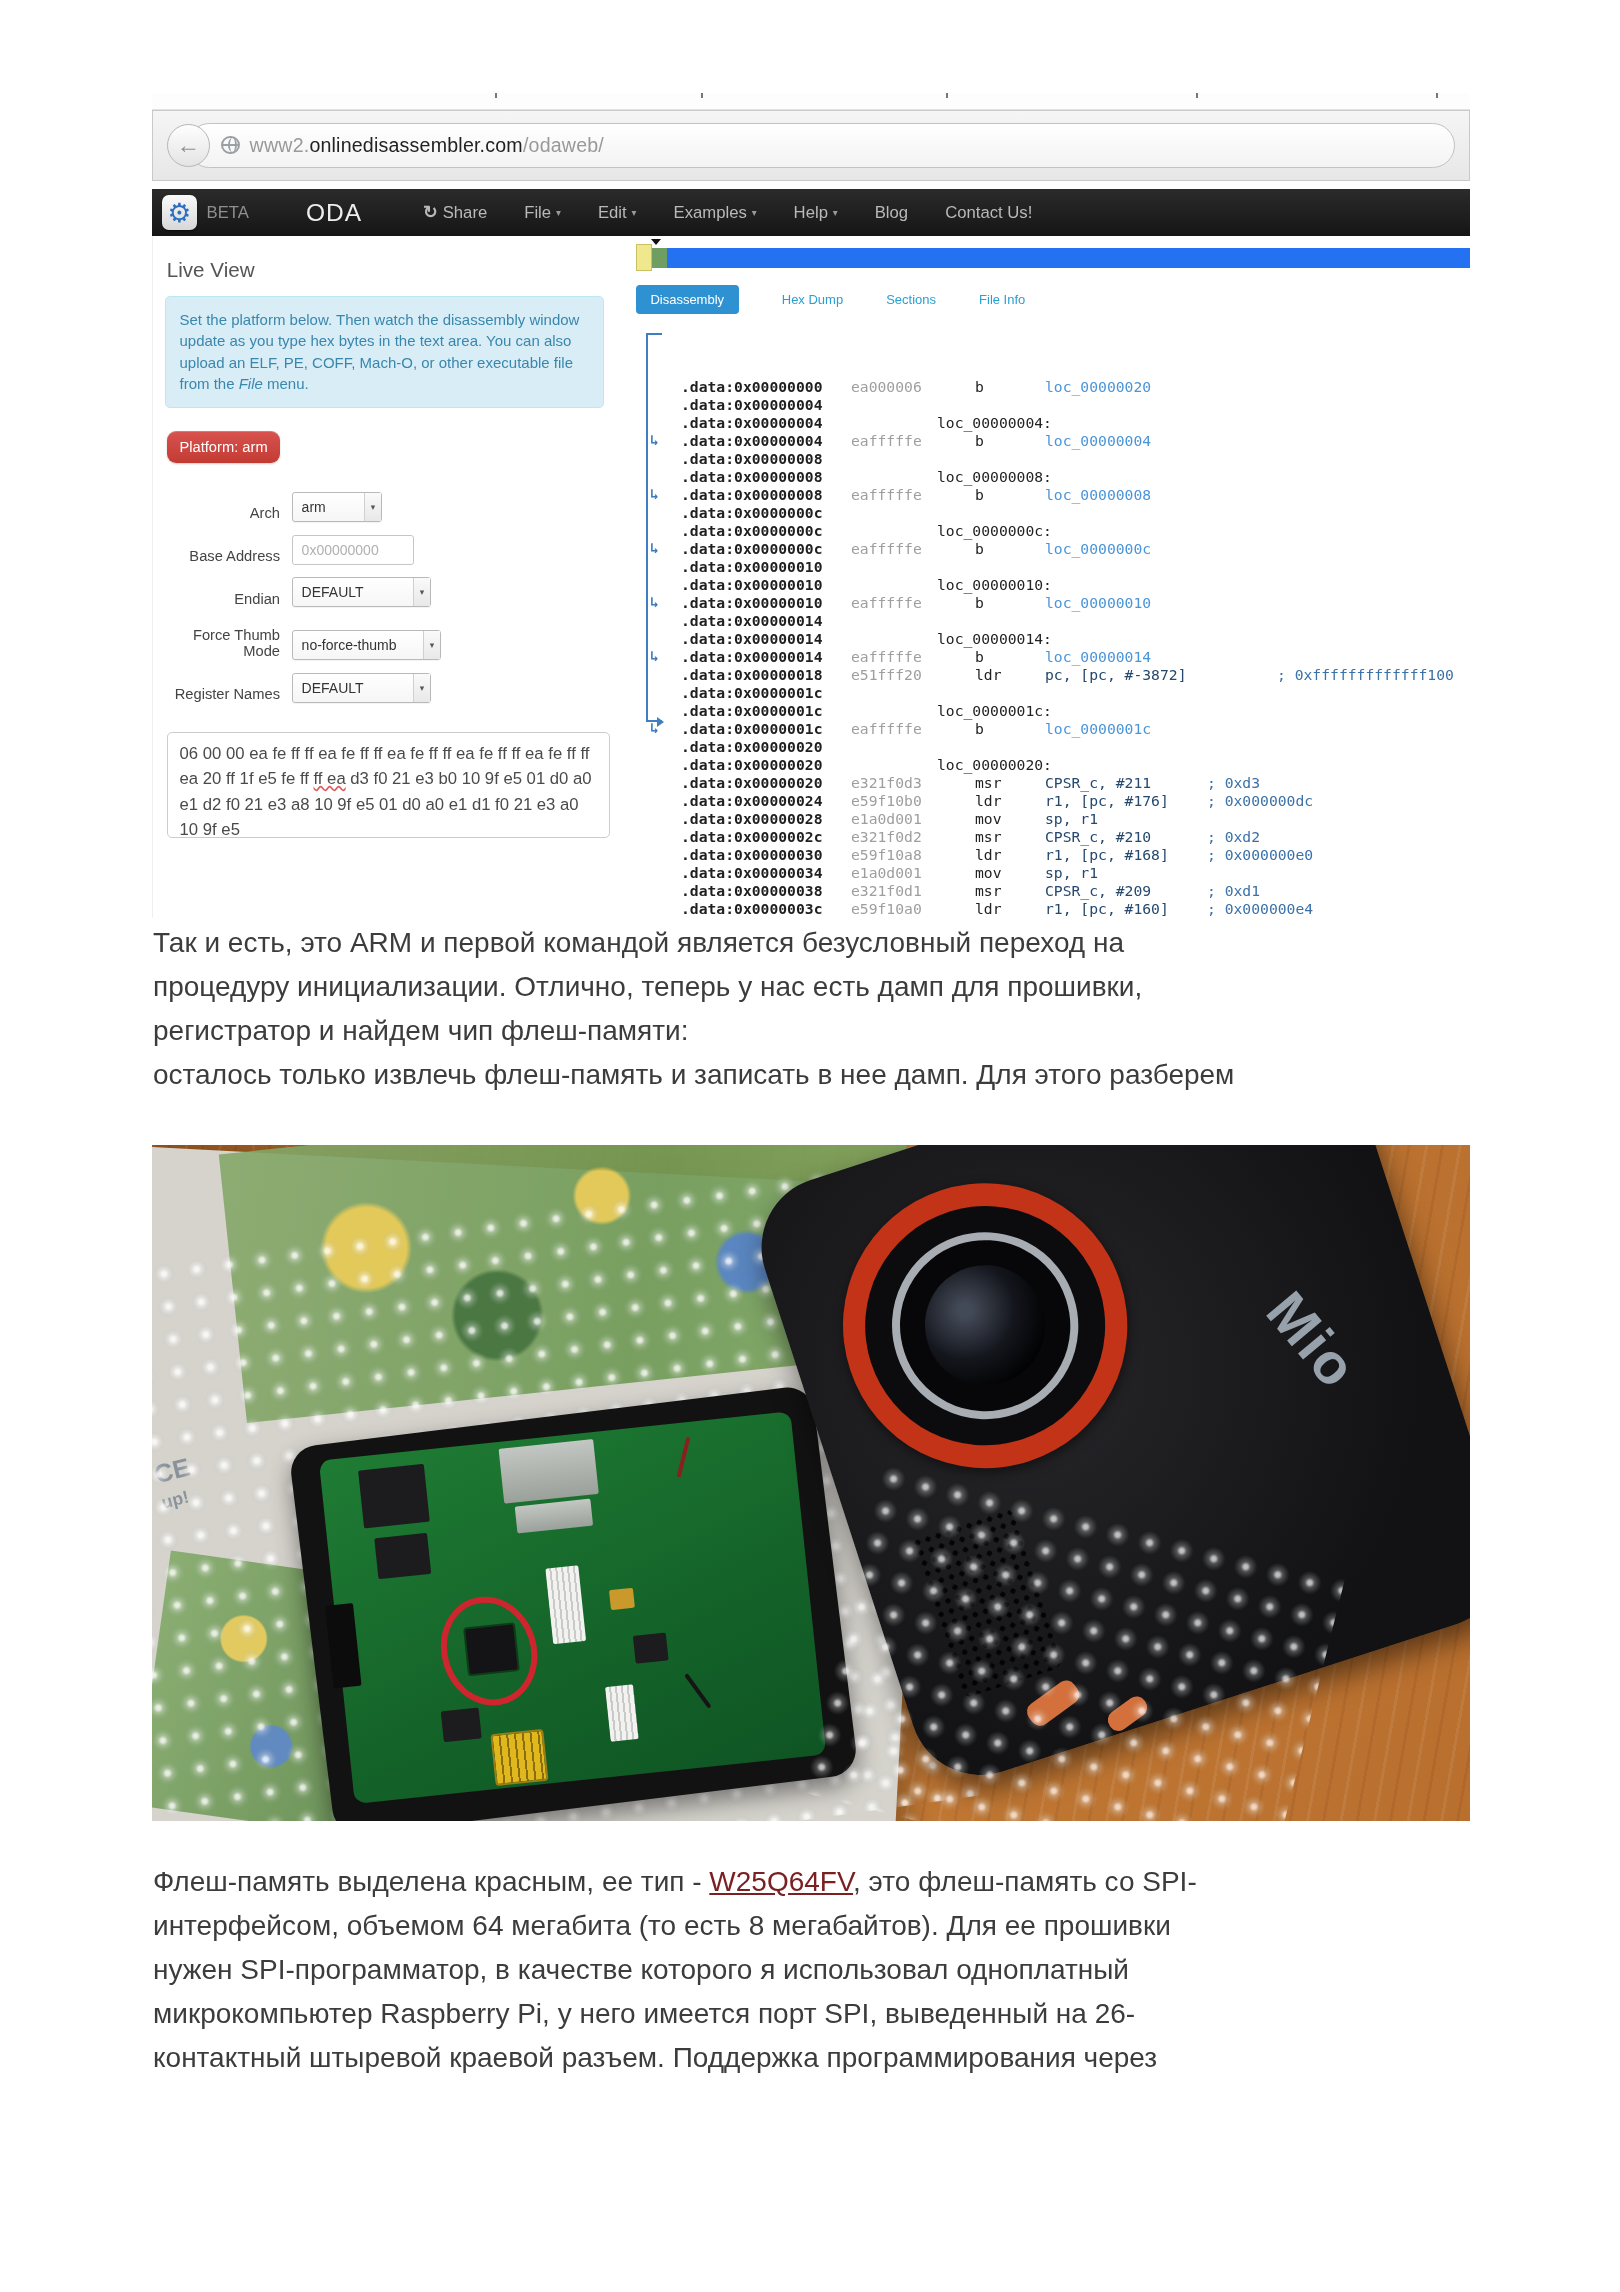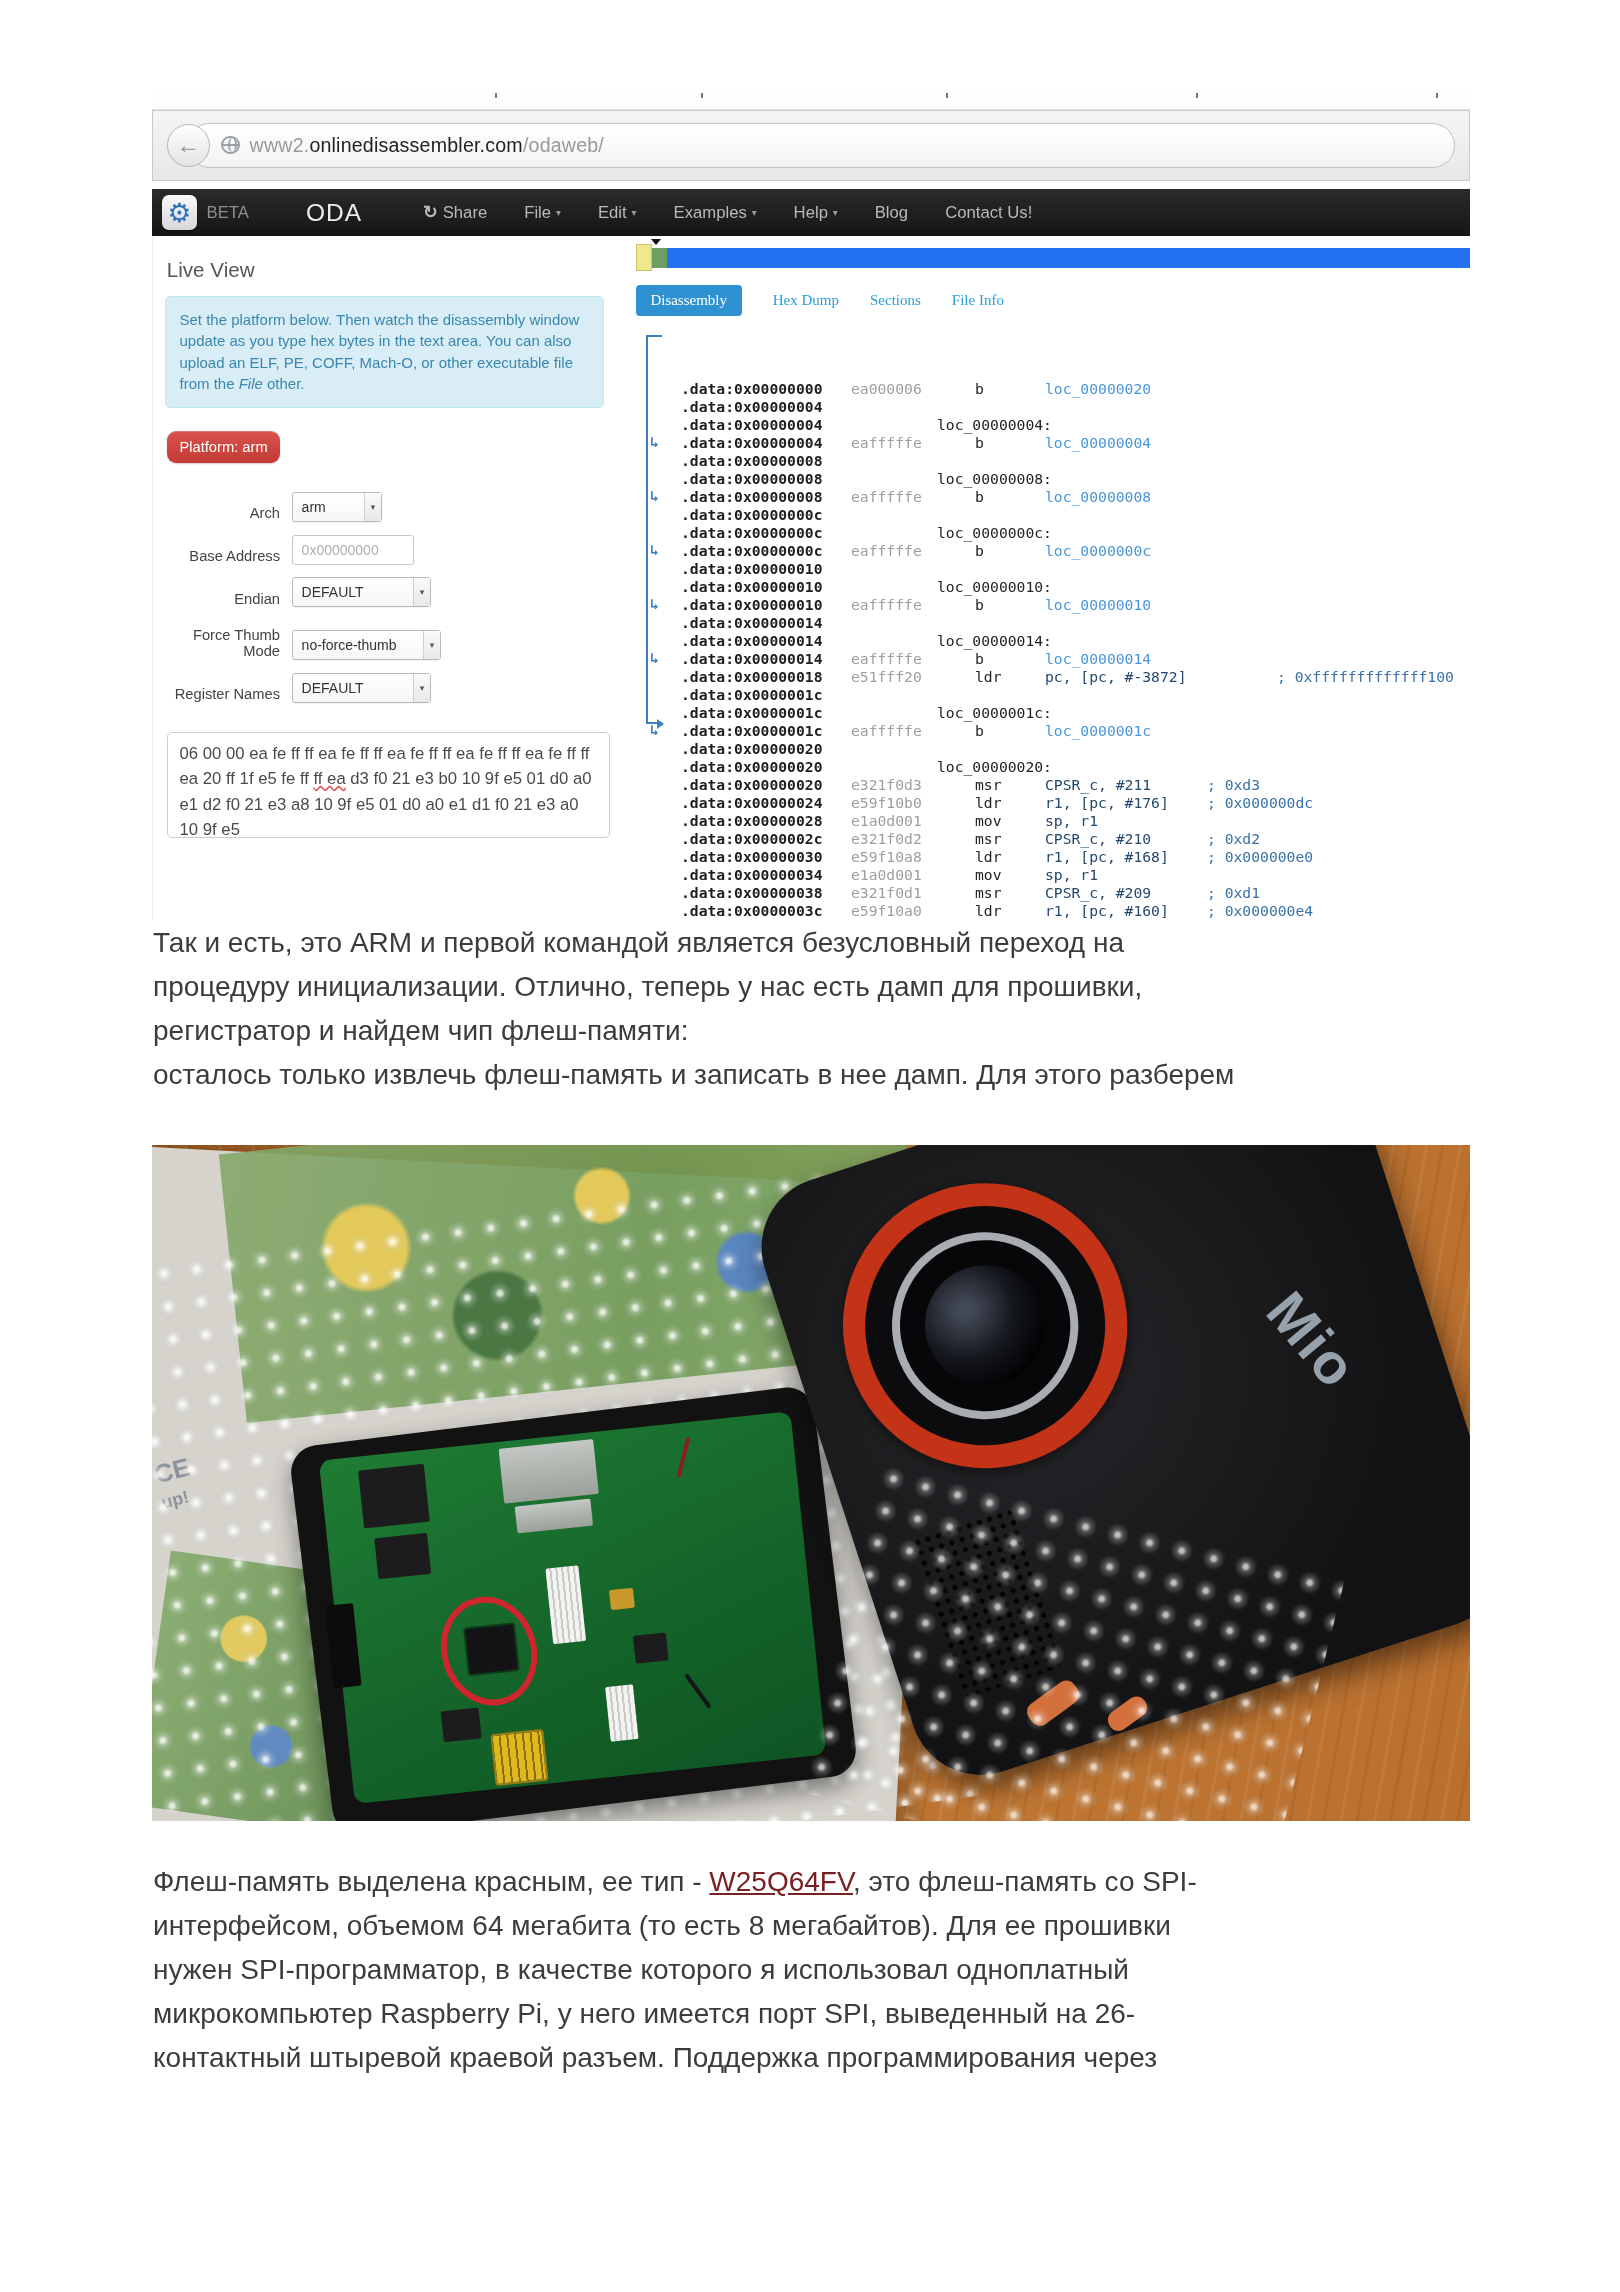--- a/index.html
+++ b/index.html
@@ -68,21 +68,21 @@
   .sq { text-decoration:underline; text-decoration-style:wavy; text-decoration-color:#e05c5c; }
 
   
   .rightcol { flex:1; padding-top:11.8px; }
   .minimap { height:19.6px; margin-left:13.7px; display:flex; position:relative; }
   .mm-tri { position:absolute; left:15.7px; top:-8.8px; width:0; height:0;
             border:5.9px solid transparent; border-top:6.9px solid #111; }
   .mm-yellow { width:16.7px; height:26.5px; margin-top:-3.9px; background:#efe88d; border:1px solid #c9c165; z-index:1; }
   .mm-green { width:14.7px; background:#6f9e63; }
   .mm-blue { flex:1; background:#2472f2; }
-  .tabs { display:flex; align-items:center; gap:31px; margin:17.6px 0 7.8px 13.7px; font-size:15px;font-family:Liberation Serif, serif; }
+  .tabs { display:flex; align-items:center; gap:43px; margin:17.6px 0 7.8px 13.7px; font-size:13px; }
   .tab { color:#2a9fd4; }
   .tab.active { background:#2e91d2; color:#fff; padding:6.9px 14.7px; border-radius:3.9px; }
   .listing { position:relative; margin-top:9.8px; padding-left:59px;
              font-family:"DejaVu Sans Mono","Liberation Mono",monospace;
              font-size:14.7px; line-height:18px; color:#333; white-space:pre; }
   .ln { position:relative; display:flex; }
   .ln .g { position:absolute; left:-31px; top:-1px; color:#3a7bbf; font-weight:bold; }
   .a { width:170px; color:#1f1f1f; font-weight:bold; }
   .o { width:124px; color:#9e9e9e; }
   .m { width:70px; color:#222; }
@@ -221,21 +221,21 @@
       </span>
     <span class="navitem">
         <span>Contact Us!</span>
       </span>
   </div>
 
   <div class="content">
 
     <div class="leftcol">
       <h2 class="lv-title">Live View</h2>
-      <div class="infobox"><span>Set the platform below. Then watch the disassembly window update as you type hex bytes in the text area. You can also upload an ELF, PE, COFF, Mach-O, or other executable file from the </span><i>File</i><span> other.</span></div>
+      <div class="infobox"><span>Set the platform below. Then watch the disassembly window update as you type hex bytes in the text area. You can also upload an ELF, PE, COFF, Mach-O, or other executable file from the </span><i>File</i><span> menu.</span></div>
       <div class="platform">Platform: arm</div>
 
       <div class="form">
         <div class="frow">
           <label>Arch</label>
           <div class="sel w-arch">
               <span>arm</span>
               <span class="sc">▾</span>
             </div>
         </div>

